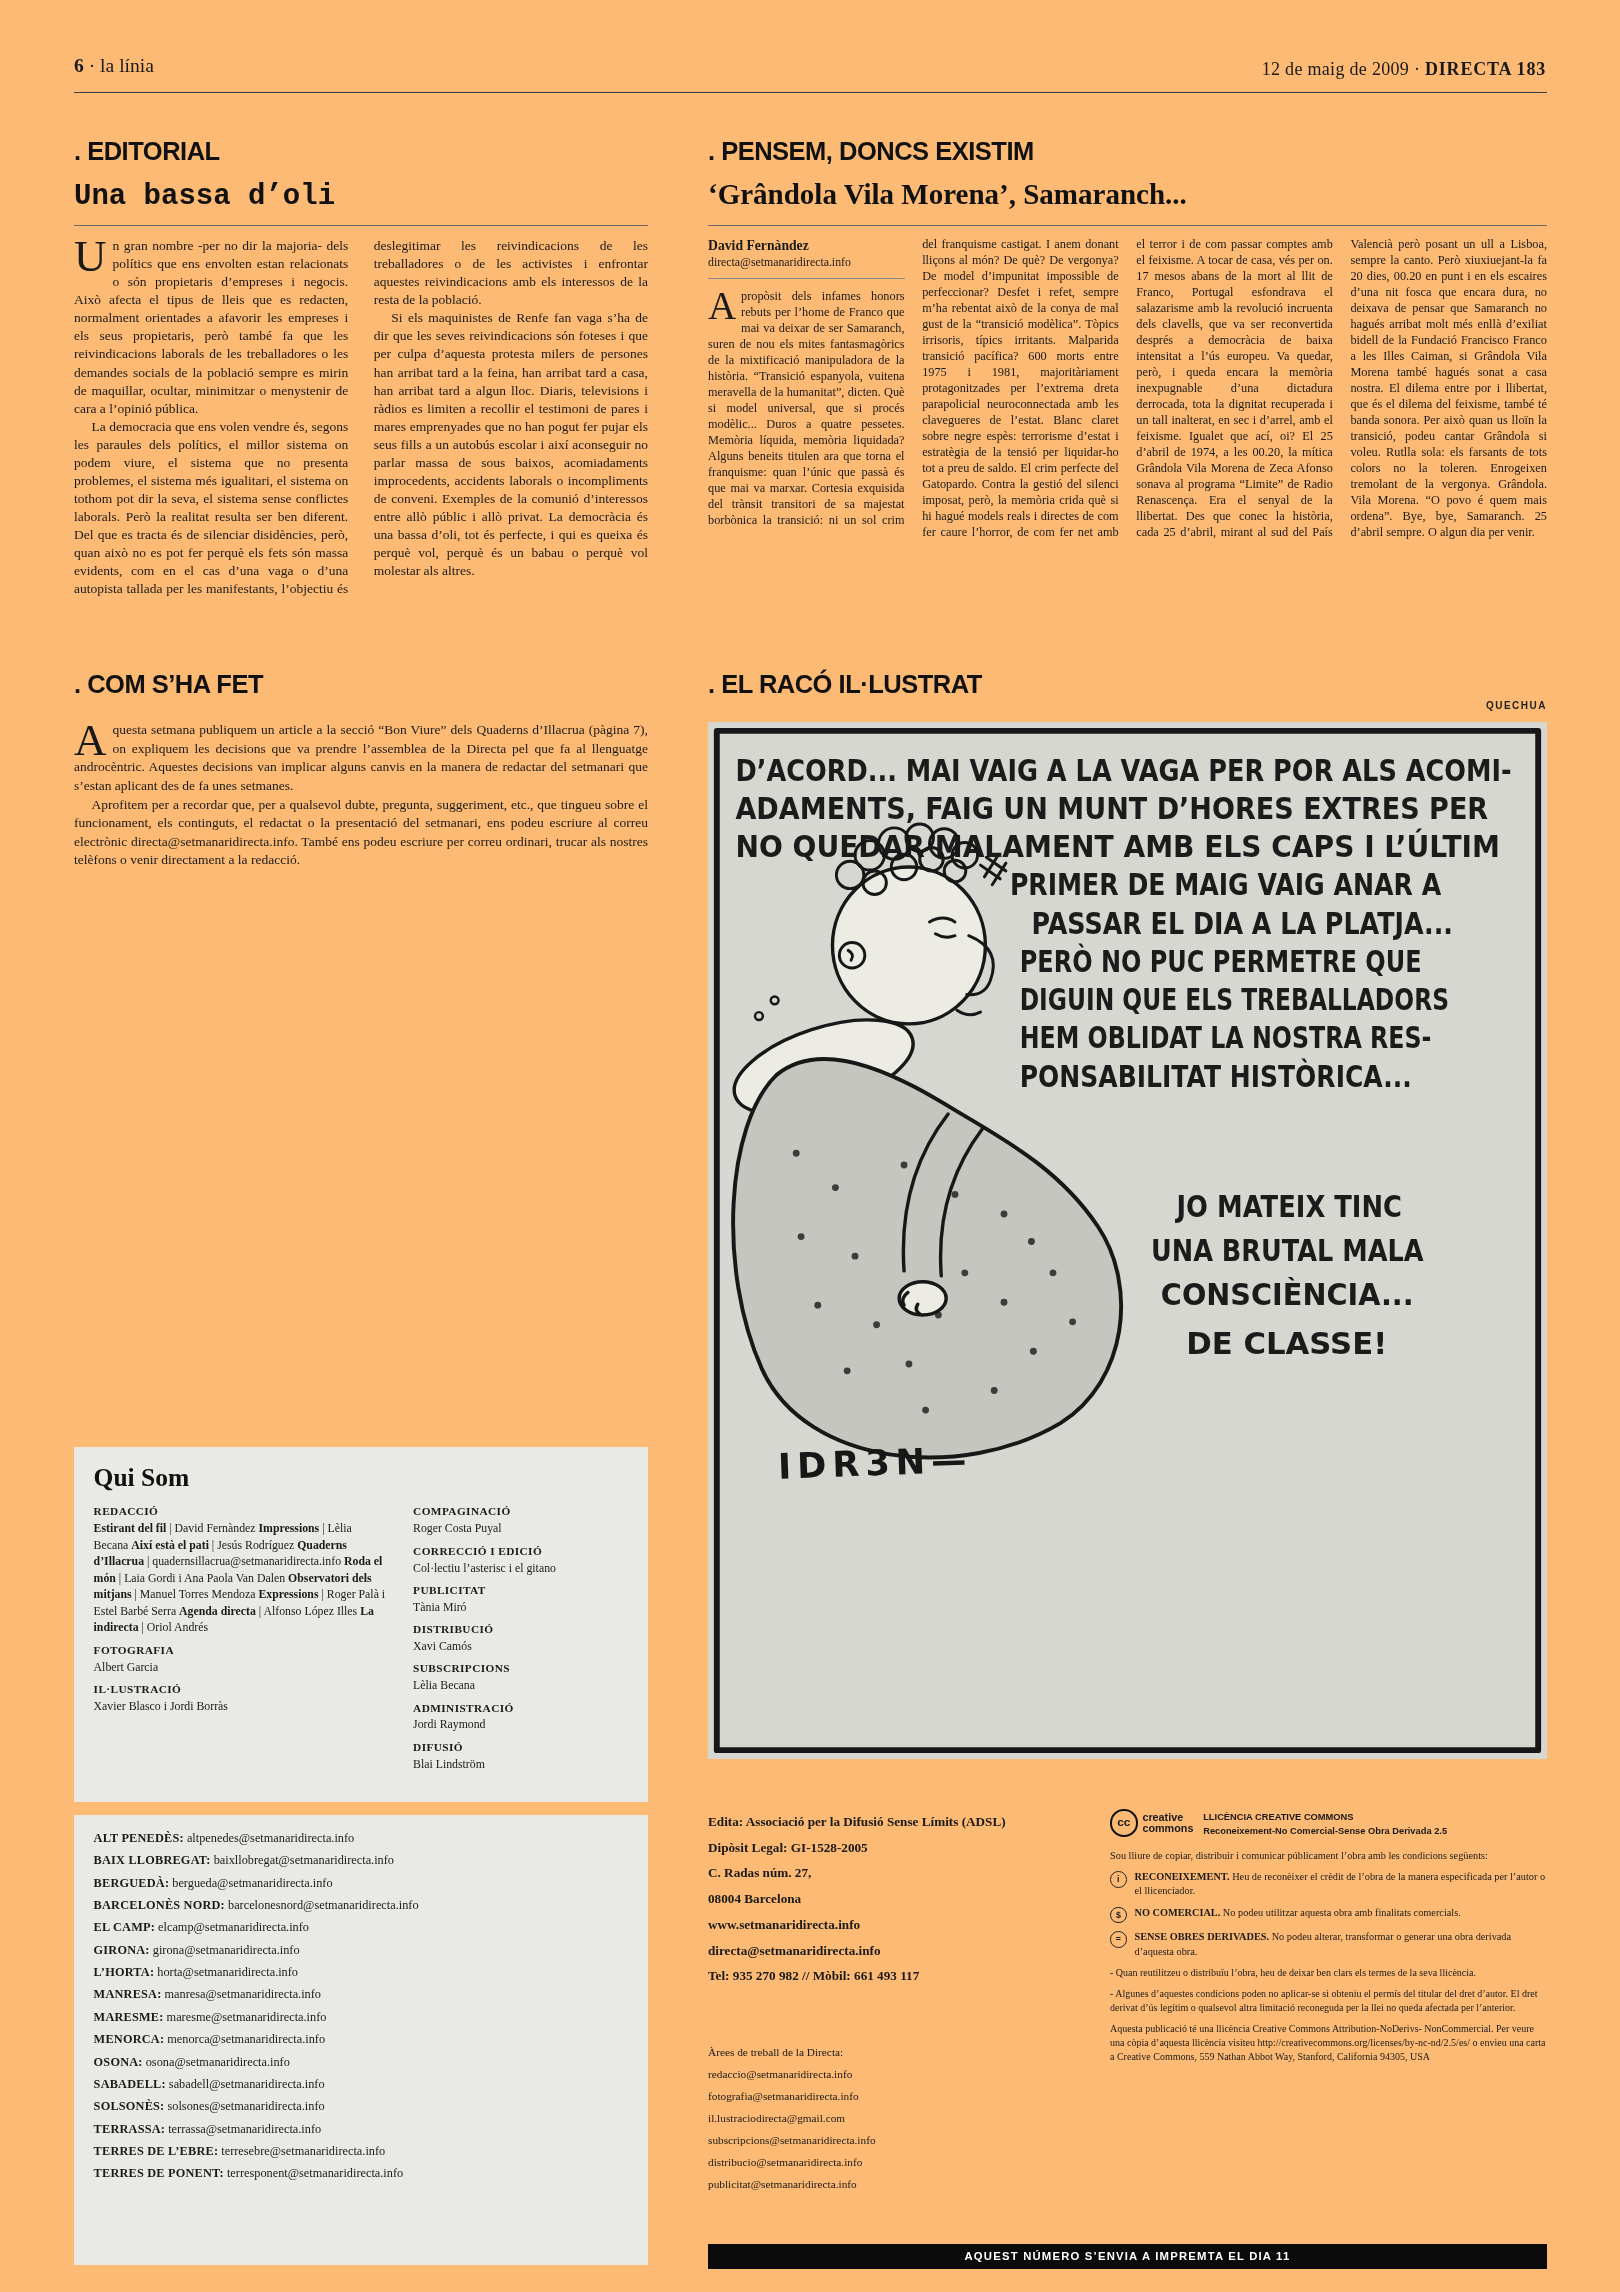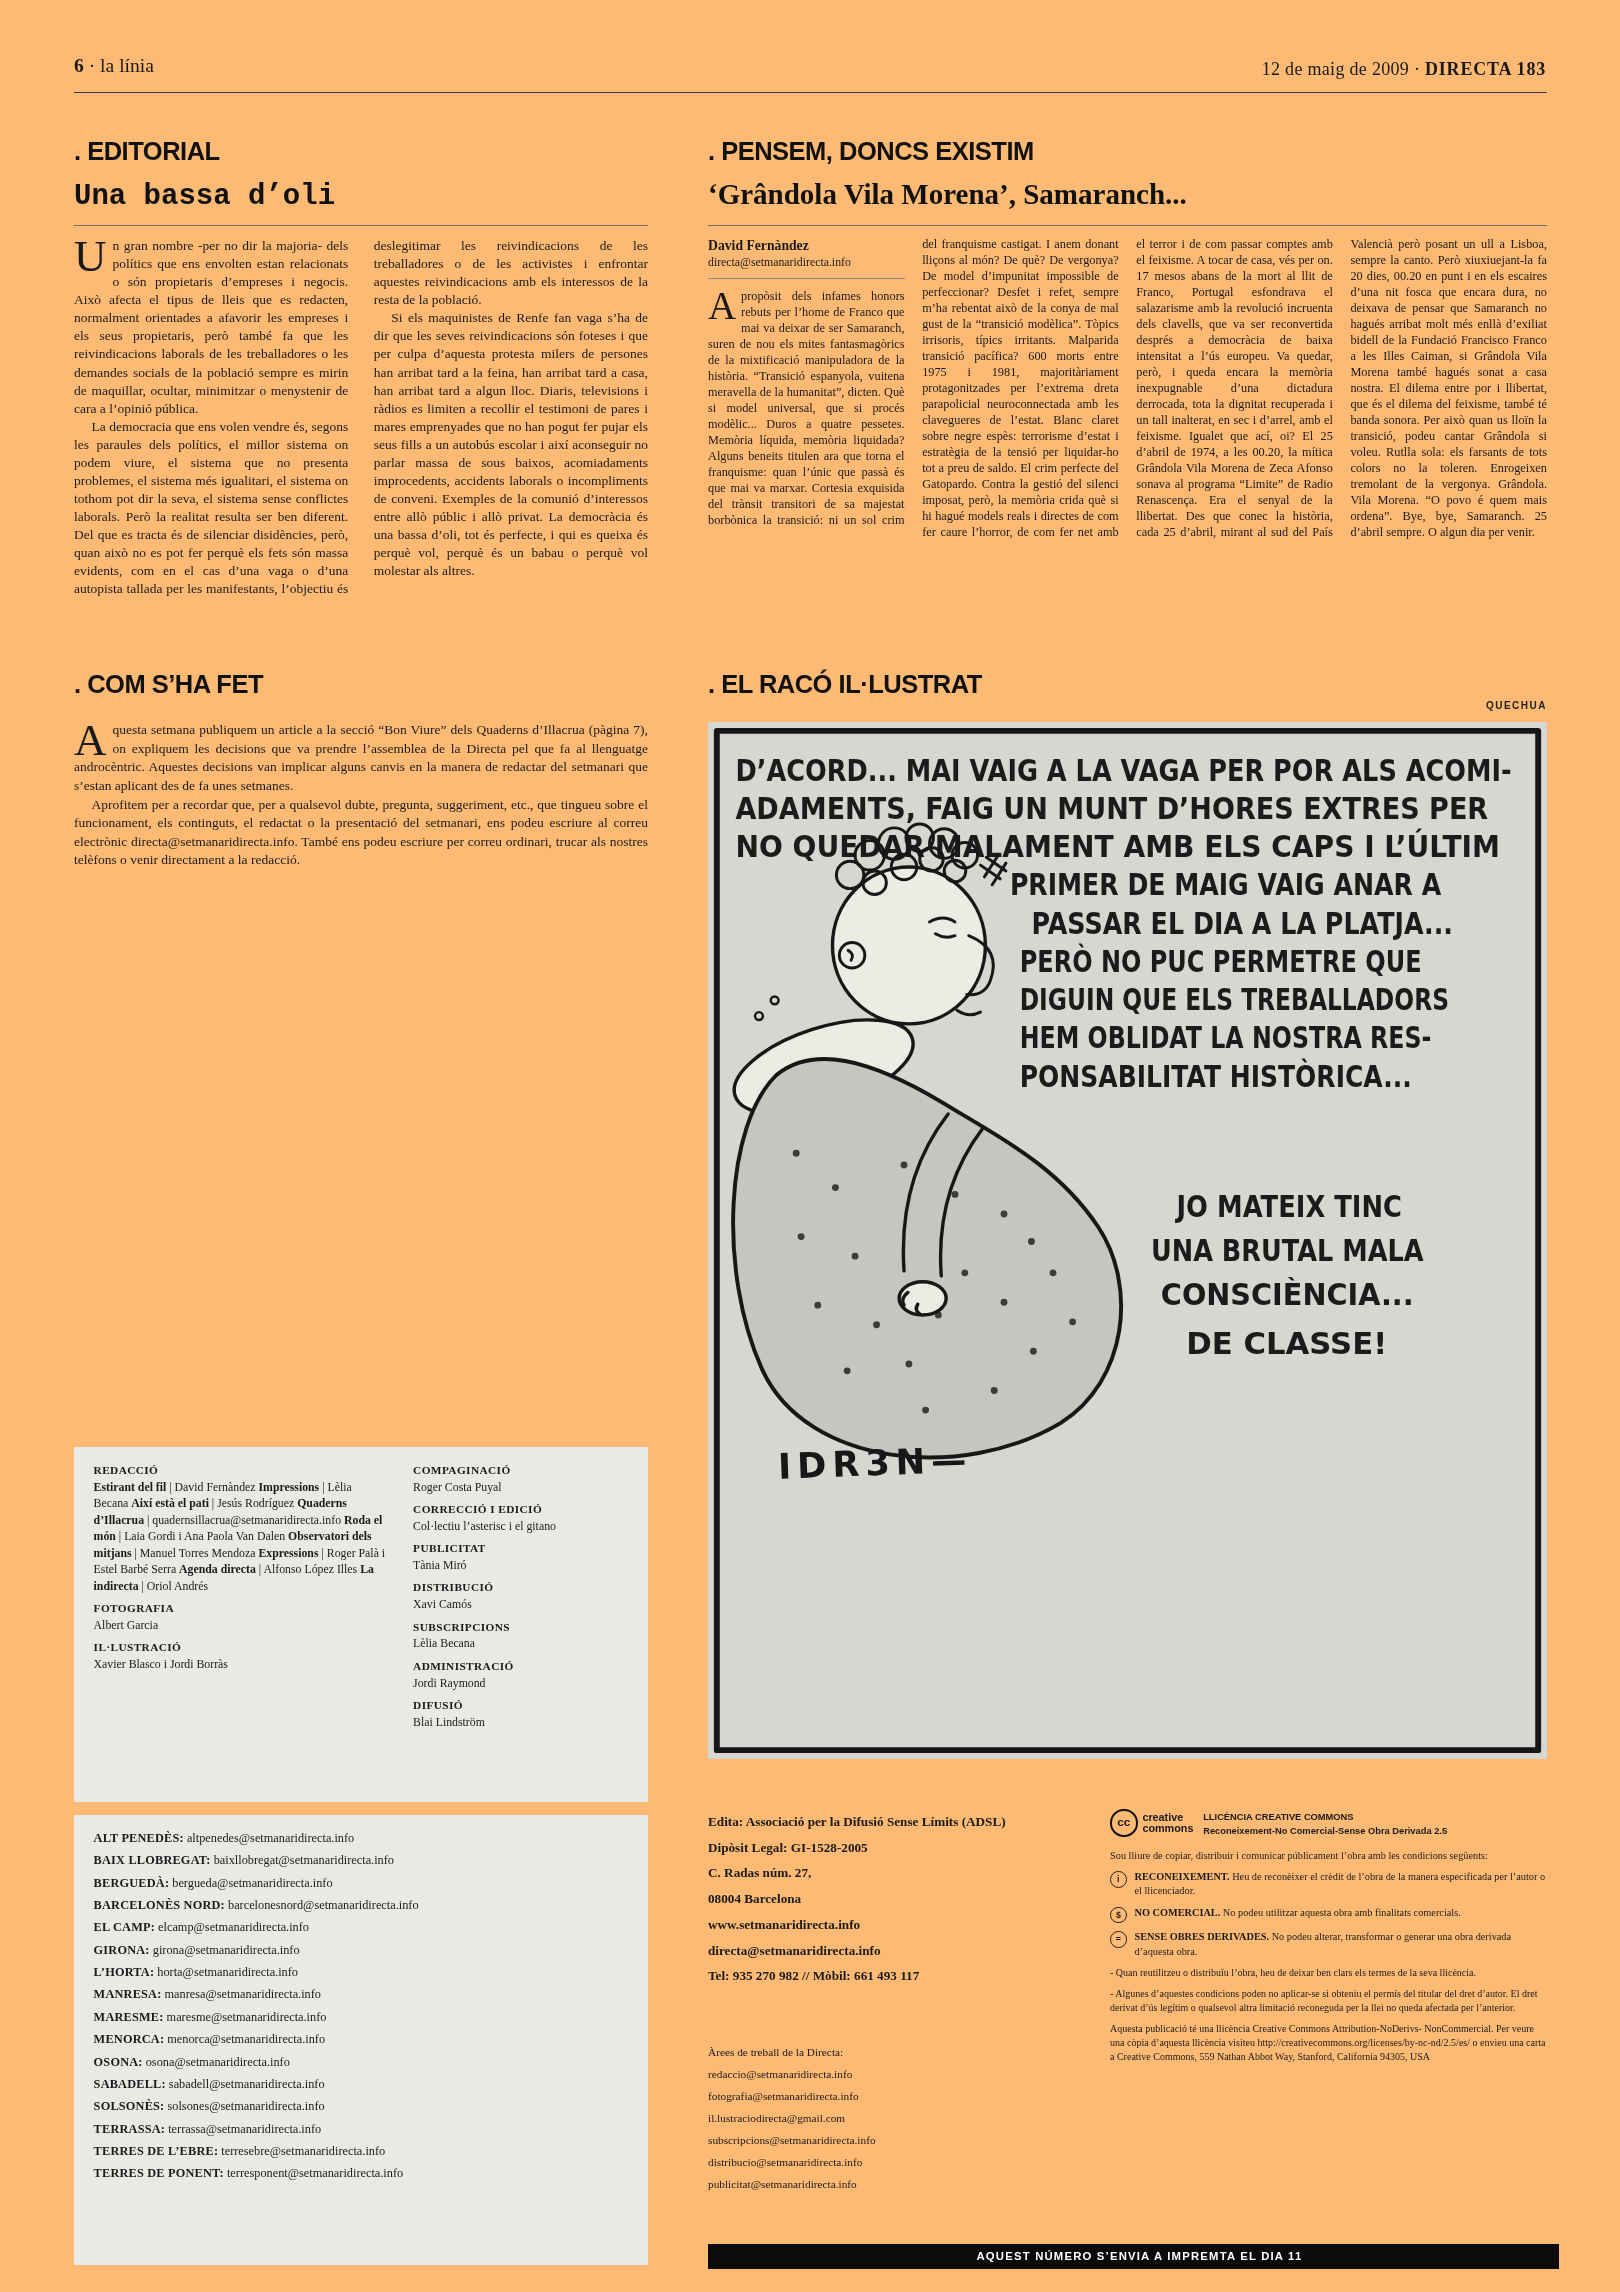--- a/index.html
+++ b/index.html
@@ -78,21 +78,21 @@
   .cc-intro { margin-top:9.8px; }
   .cc-item { display:flex; gap:7.8px; margin-top:6.9px; }
   .cc-ico { flex:0 0 14.7px; width:14.7px; height:14.7px; border:1.5px solid #222; border-radius:50%;
             font-family:"Liberation Sans","DejaVu Sans",sans-serif; font-weight:bold; font-size:8.8px;
             display:flex; align-items:center; justify-content:center; margin-top:1px; }
   .cc-notes p { margin:6.9px 0 0 0; font-size:10px; }
 
   .imprint-bar { position:absolute; left:708px; top:2244px; width:839px; height:24.5px;
                  background:#0b0b0b; color:#fff; display:flex; align-items:center; justify-content:center;
                  font-family:"Liberation Sans","DejaVu Sans",sans-serif; font-weight:bold;
-                 font-size:11.3px; letter-spacing:1.2px;padding-left:12px; }
+                 font-size:11.3px; letter-spacing:1.2px; }
 </style>
 </head>
 <body>
 
 <div class="page">
 
   <div class="folio-left">
     <span class="num">6</span><span> · la línia</span>
   </div>
   <div class="folio-right">
@@ -216,20 +216,21 @@
           <circle cx="52" cy="300" r="4"></circle>
             <circle cx="68" cy="284" r="4"></circle>
         </g>
       </g>
 
       <text x="72" y="772" font-family="'DejaVu Sans',sans-serif" font-weight="bold" font-size="36" letter-spacing="6" fill="#171717" transform="rotate(-2 72 772)">IDR3N—</text>
     </svg>
   </div>
 
   <div class="graybox quisom">
+    <h2 class="box-title">Qui Som</h2>
     <div class="qs-wrap">
       <div class="qs-col qs-left">
         <div class="qs-h">REDACCIÓ</div>
         <p class="qs-flow">
           <span><b>Estirant del fil</b><span> | David Fernàndez </span></span>
           <span><b>Impressions</b><span> | Lèlia Becana </span></span>
           <span><b>Així està el pati</b><span> | Jesús Rodríguez </span></span>
           <span><b>Quaderns d’Illacrua</b><span> | quadernsillacrua@setmanaridirecta.info </span></span>
           <span><b>Roda el món</b><span> | Laia Gordi i Ana Paola Van Dalen </span></span>
           <span><b>Observatori dels mitjans</b><span> | Manuel Torres Mendoza </span></span>

